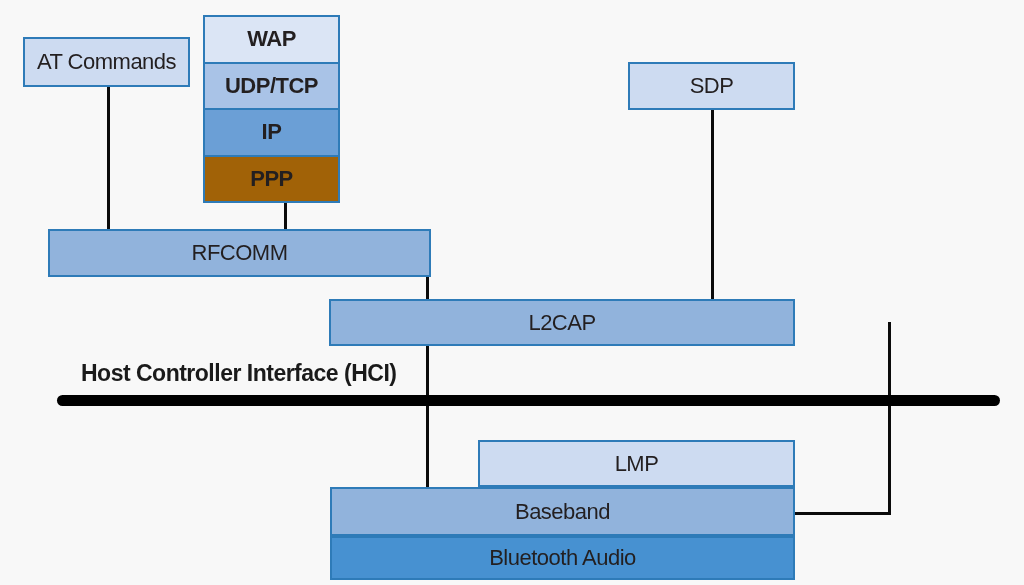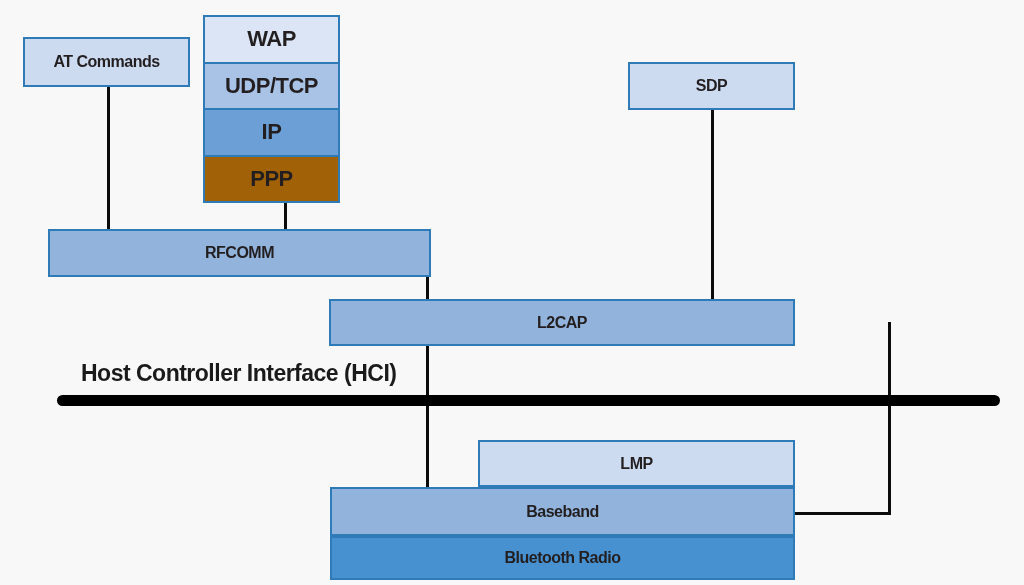--- a/index.html
+++ b/index.html
@@ -14,22 +14,22 @@
     background: #f8f8f8;
     overflow: hidden;
   }
   .box {
     position: absolute;
     box-sizing: border-box;
     border: 2px solid #2e7bb8;
     display: flex;
     align-items: center;
     justify-content: center;
-    font-weight: bold;
-    font-size: 16px;
+    font-weight: normal;
+    font-size: 22px;
     letter-spacing: -0.5px;
     color: #231f20;
     z-index: 3;
   }
   .fill-light  { background: #cddbf1; }
   .fill-medium { background: #91b3dc; }
   .fill-radio  { background: #4791d1; }
 
   .stack {
     position: absolute;
@@ -155,16 +155,16 @@
 
   <div class="box fill-light b-lmp">
     <span>LMP</span>
   </div>
 
   <div class="box fill-medium b-baseband">
     <span>Baseband</span>
   </div>
 
   <div class="box fill-radio b-radio">
-    <span>Bluetooth Radio</span>
+    <span>Bluetooth Audio</span>
   </div>
 
 </div>
 
 </body></html>

